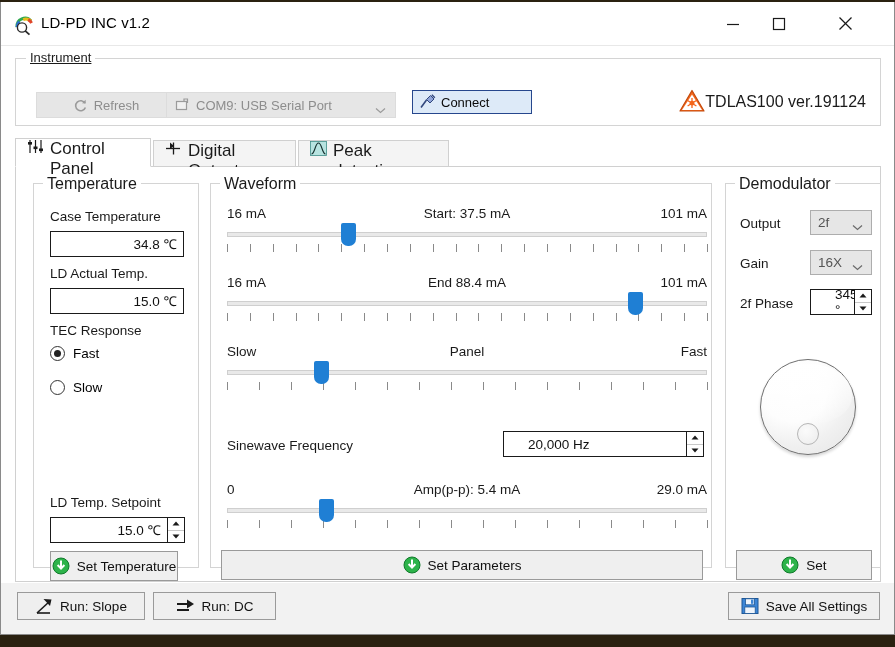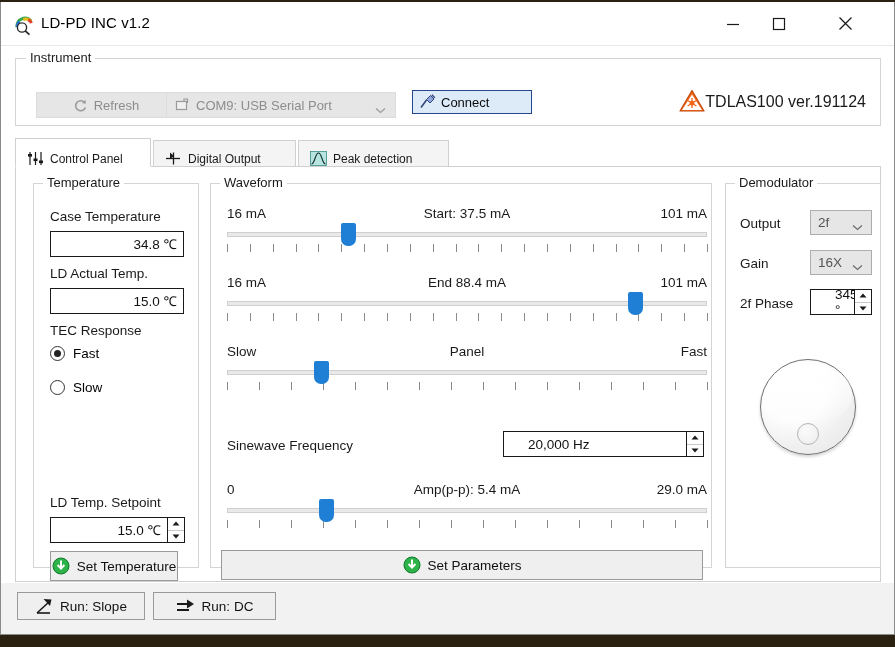--- a/index.html
+++ b/index.html
@@ -45,21 +45,21 @@
   #btn-max { right:92px; }
   #btn-close { right:26px; }
 
   
   #instrument-group {
     position:absolute; left:14px; top:56px; width:866px; height:68px;
     border:1px solid #d4d4d4;
   }
   #instrument-legend {
     position:absolute; left:10px; top:-9px;
-    background:#fff; padding:0 4px; font-size:13px; color:#1a1a1a;
+    background:#fff; padding:0 4px; font-size:13px; color:#1a1a1a;text-decoration:underline;
   }
   .flatbtn-disabled {
     position:absolute;
     background:#e6e6e6; border:1px solid #dcdcdc; color:#8d8d8d;
     display:flex; align-items:center; height:26px;
     font-size:13px;
   }
   #refresh-btn { left:20px; top:33px; width:140px; justify-content:center; }
   #refresh-icon { margin-right:6px; display:flex; }
   #combo-port {
@@ -80,23 +80,23 @@
     position:absolute; right:14px; top:34px;
     font-size:16px; color:#1a1a1a;
   }
 
   
   #tabstrip {
     position:absolute; left:14px; top:138px; width:866px; height:27px;
   }
   .tab {
     position:absolute; top:0; height:27px;
-    display:flex; align-items:flex-end; padding:0 11px;
+    display:flex; align-items:flex-start; padding:0 11px;
     background:#f4f4f4; border:1px solid #d0d0d0;
-    font-size:12px; color:#1a1a1a;
+    font-size:17px; color:#1a1a1a;
   }
   .tab.active {
     background:#ffffff; border-bottom-color:#ffffff;
     top:-2px; height:29px; z-index:3;
   }
   .tab .ticon { margin-right:6px; display:flex; }
   #tab-control { left:0; width:136px; }
   #tab-digital { left:138px; width:143px; }
   #tab-peak    { left:283px; width:151px; }
   #tab-underline {
@@ -109,21 +109,21 @@
     position:absolute; left:14px; top:165px; width:866px; height:415px;
     background:#ffffff; border:1px solid #d0d0d0; border-top:none;
   }
 
   .group {
     position:absolute;
     border:1px solid #d4d4d4;
   }
   .group > .legend {
     position:absolute; left:9px; top:-9px;
-    background:#fff; padding:0 4px; font-size:13px; color:#1a1a1a;text-align:center;
+    background:#fff; padding:0 4px; font-size:16px; color:#1a1a1a;text-align:center;
   }
 
   #grp-temperature { left:17px; top:16px; width:166px; height:385px; }
   #grp-waveform    { left:194px; top:16px; width:502px; height:385px; }
   #grp-demod       { left:709px; top:16px; width:156px; height:385px; }
 
   .lbl { position:absolute; font-size:13.5px; color:#1a1a1a; }
 
   .textbox {
     position:absolute; height:26px;
@@ -588,20 +588,29 @@
               <path d="M4 4.5 L0.5 0.5 L7.5 0.5 Z" fill="#1a1a1a"></path>
             </svg>
         </span>
       </div>
 
       <div id="knob">
         <div id="knob-gloss"></div>
         <div id="knob-indicator"></div>
       </div>
 
+      <div class="gbtn" style="left:10px; top:366px; width:136px; height:30px;">
+        <span class="bicon">
+          <svg width="18" height="18" viewBox="0 0 18 18">
+            <circle cx="9" cy="9" r="8" fill="#2db34a" stroke="#0f7a2a" stroke-width="1"></circle>
+            <path d="M9 3.6 L9 10.6 M5.6 8 L9 11.6 L12.4 8" fill="none" stroke="#ffffff" stroke-width="2"></path>
+          </svg>
+        </span>
+        <span>Set</span>
+      </div>
     </div>
   </div>
 
   <div id="bottombar">
     <div class="botbtn" id="btn-run-dc">
       <span class="bicon">
         <svg width="19" height="17" viewBox="0 0 19 17">
           <line x1="1" y1="6" x2="13" y2="6" stroke="#1a1a1a" stroke-width="2"></line>
           <line x1="1" y1="12" x2="13" y2="12" stroke="#1a1a1a" stroke-width="2"></line>
           <path d="M11 1.5 L18 6 L11 10.5 Z" fill="#1a1a1a"></path>
@@ -615,15 +624,26 @@
         <svg width="18" height="17" viewBox="0 0 18 17">
           <path d="M2 15 L15 3" fill="none" stroke="#1a1a1a" stroke-width="1.6"></path>
           <path d="M2 15 L15 15" fill="none" stroke="#1a1a1a" stroke-width="1.6"></path>
           <path d="M8.5 1 L16.5 1.5 L15 8 Z" fill="#1a1a1a"></path>
         </svg>
       </span>
       <span>Run: Slope</span>
     </div>
 
 
+    <div class="botbtn" id="btn-save">
+      <span class="bicon">
+        <svg width="18" height="18" viewBox="0 0 18 18">
+          <rect x="1" y="1.5" width="16" height="15" fill="#3b85d6" stroke="#1e5796" stroke-width="1"></rect>
+          <rect x="4.5" y="1.8" width="9" height="6" fill="#eef4fb" stroke="#1e5796" stroke-width="0.8"></rect>
+          <rect x="10" y="2.6" width="2.4" height="4.2" fill="#3b85d6"></rect>
+          <rect x="3.8" y="10" width="10.4" height="6.4" fill="#eef4fb" stroke="#1e5796" stroke-width="0.8"></rect>
+        </svg>
+      </span>
+      <span>Save All Settings</span>
+    </div>
   </div>
 
 </div>
 
 </body></html>

